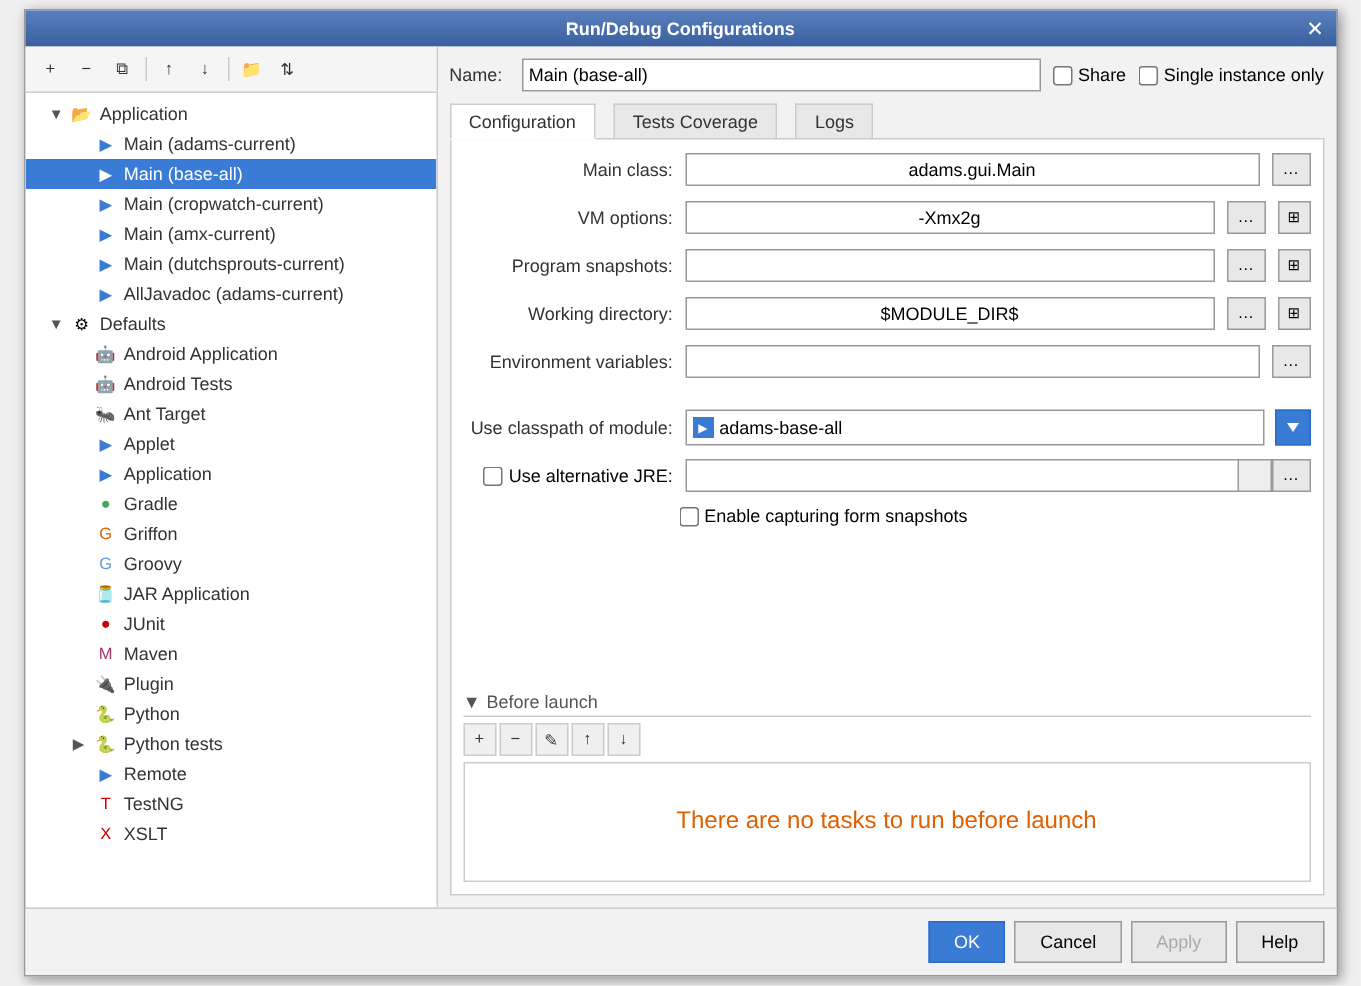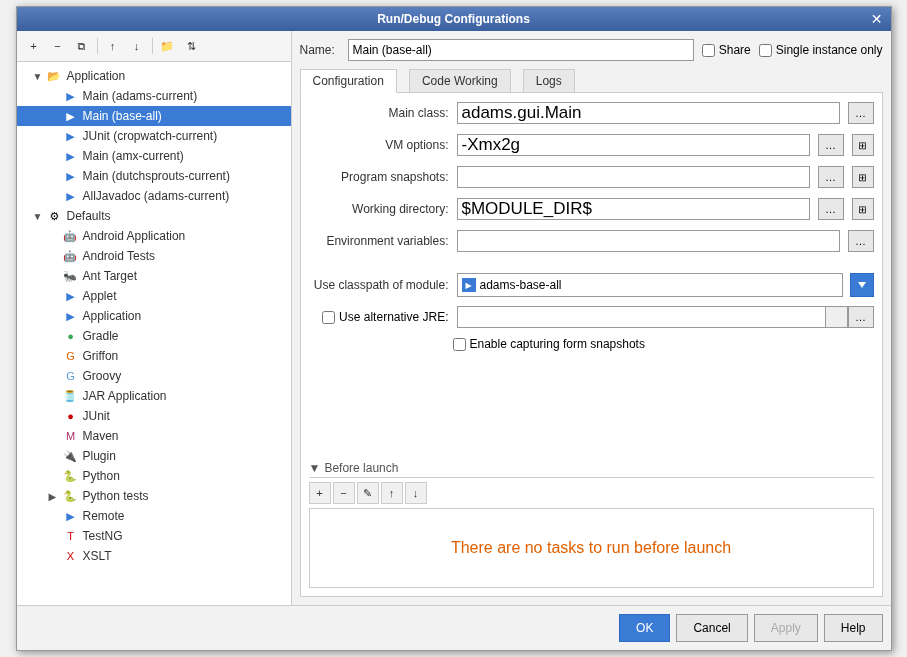--- a/index.html
+++ b/index.html
@@ -188,21 +188,22 @@
       min-width: 140px;
       font-size: 12px;
       color: #333;
       text-align: right;
     }
     .form-input {
       flex: 1;
       height: 22px;
       border: 1px solid #999;
       padding: 2px 4px;
-      font-size: 17px;
+      font-size: 12px;
+      text-align: center;
     }
     .btn-small {
       width: 26px;
       height: 22px;
       border: 1px solid #999;
       background: #e8e8e8;
       cursor: pointer;
       font-size: 11px;
       display: flex;
       align-items: center;
@@ -359,21 +360,21 @@
           <span class="tree-label">Main (adams-current)</span>
         </div>
         <div class="tree-item tree-indent-2 selected">
           <span class="expand-icon"></span>
           <span class="tree-icon">▶</span>
           <span class="tree-label">Main (base-all)</span>
         </div>
         <div class="tree-item tree-indent-2">
           <span class="expand-icon"></span>
           <span class="tree-icon" style="color:#3a7bd5">▶</span>
-          <span class="tree-label">JUnit (cropwatch-current)</span>
+          <span class="tree-label">Main (cropwatch-current)</span>
         </div>
         <div class="tree-item tree-indent-2">
           <span class="expand-icon"></span>
           <span class="tree-icon" style="color:#3a7bd5">▶</span>
           <span class="tree-label">Main (amx-current)</span>
         </div>
         <div class="tree-item tree-indent-2">
           <span class="expand-icon"></span>
           <span class="tree-icon" style="color:#3a7bd5">▶</span>
           <span class="tree-label">Main (dutchsprouts-current)</span>
@@ -487,21 +488,21 @@
           <label>Share</label>
         </div>
         <div class="share-area">
           <input type="checkbox" style="">
           <label>Single instance only</label>
         </div>
       </div>
 
       <div class="tabs">
         <div class="tab active">Configuration</div>
-        <div class="tab">Code Working</div>
+        <div class="tab">Tests Coverage</div>
         <div class="tab">Logs</div>
       </div>
 
       <div class="tab-content">
 
         <div class="form-row">
           <span class="form-label">
             <span>Main class:</span>
           </span>
           <input class="form-input" type="text" value="adams.gui.Main" style="">

